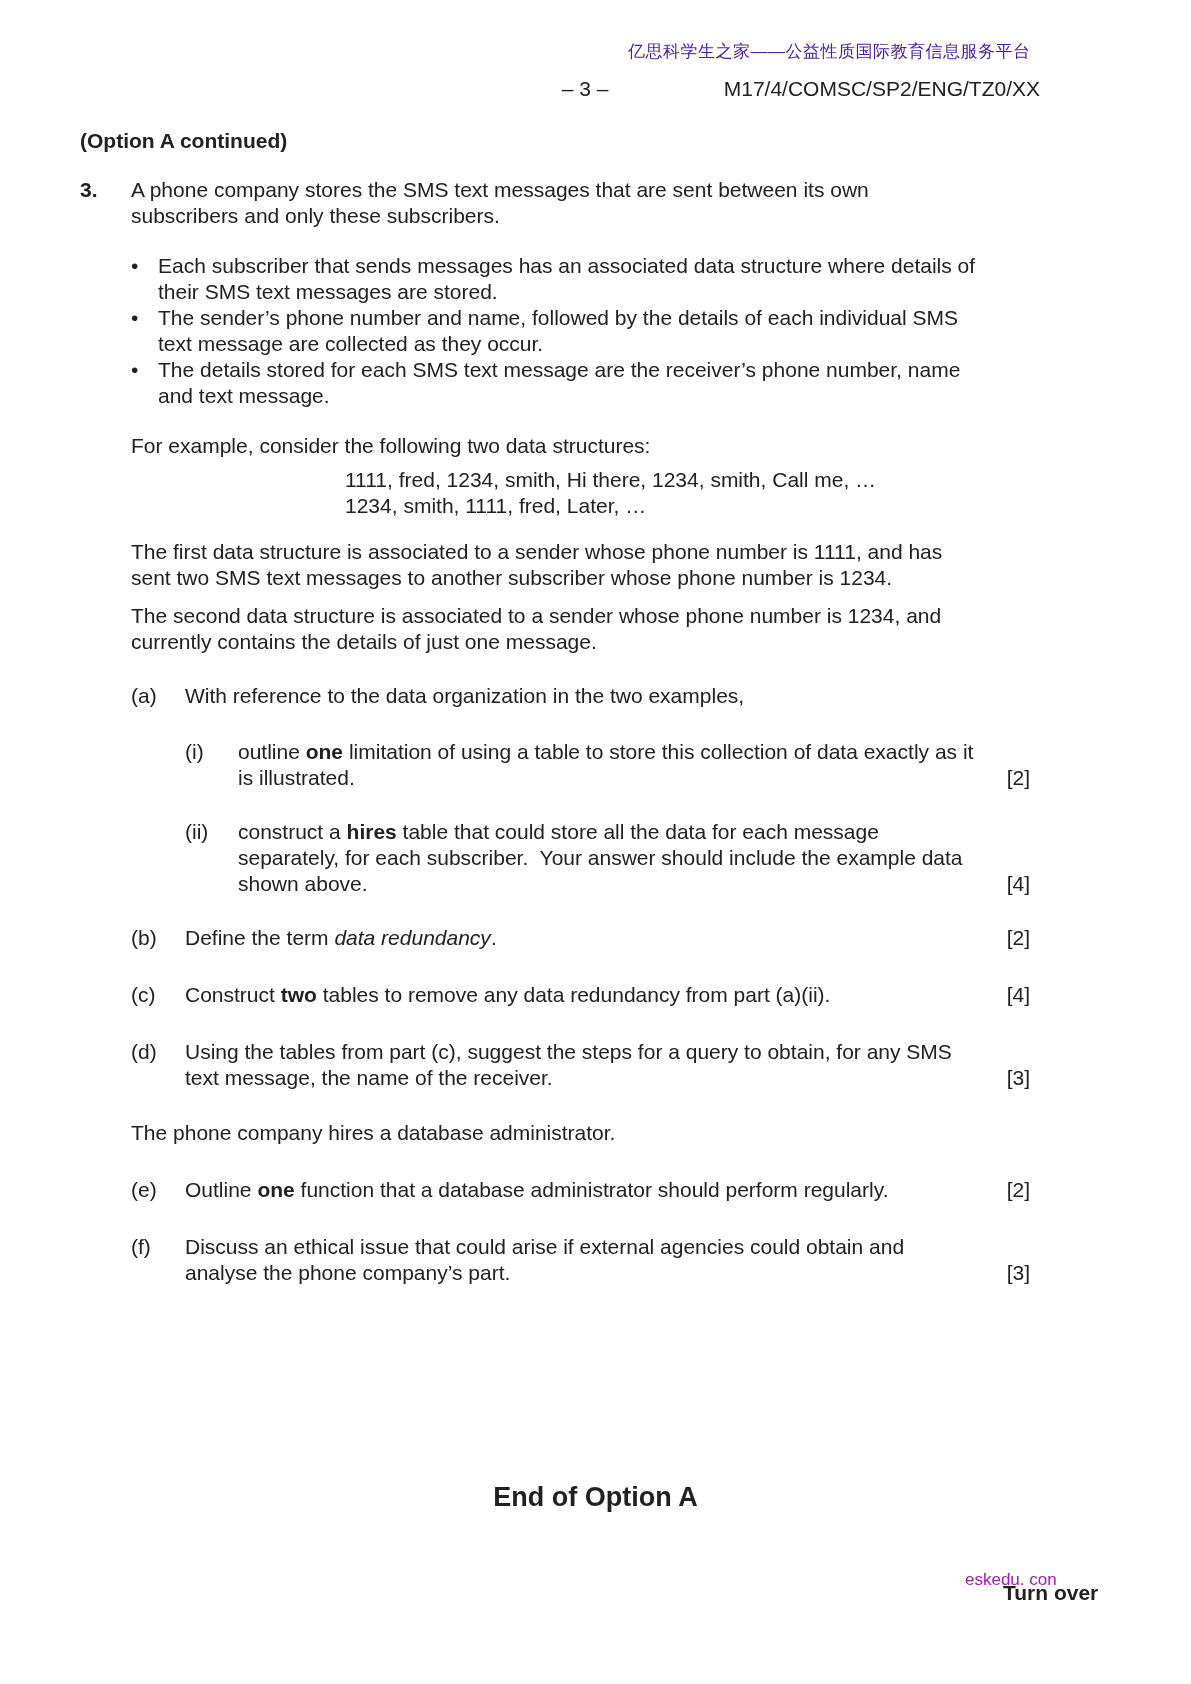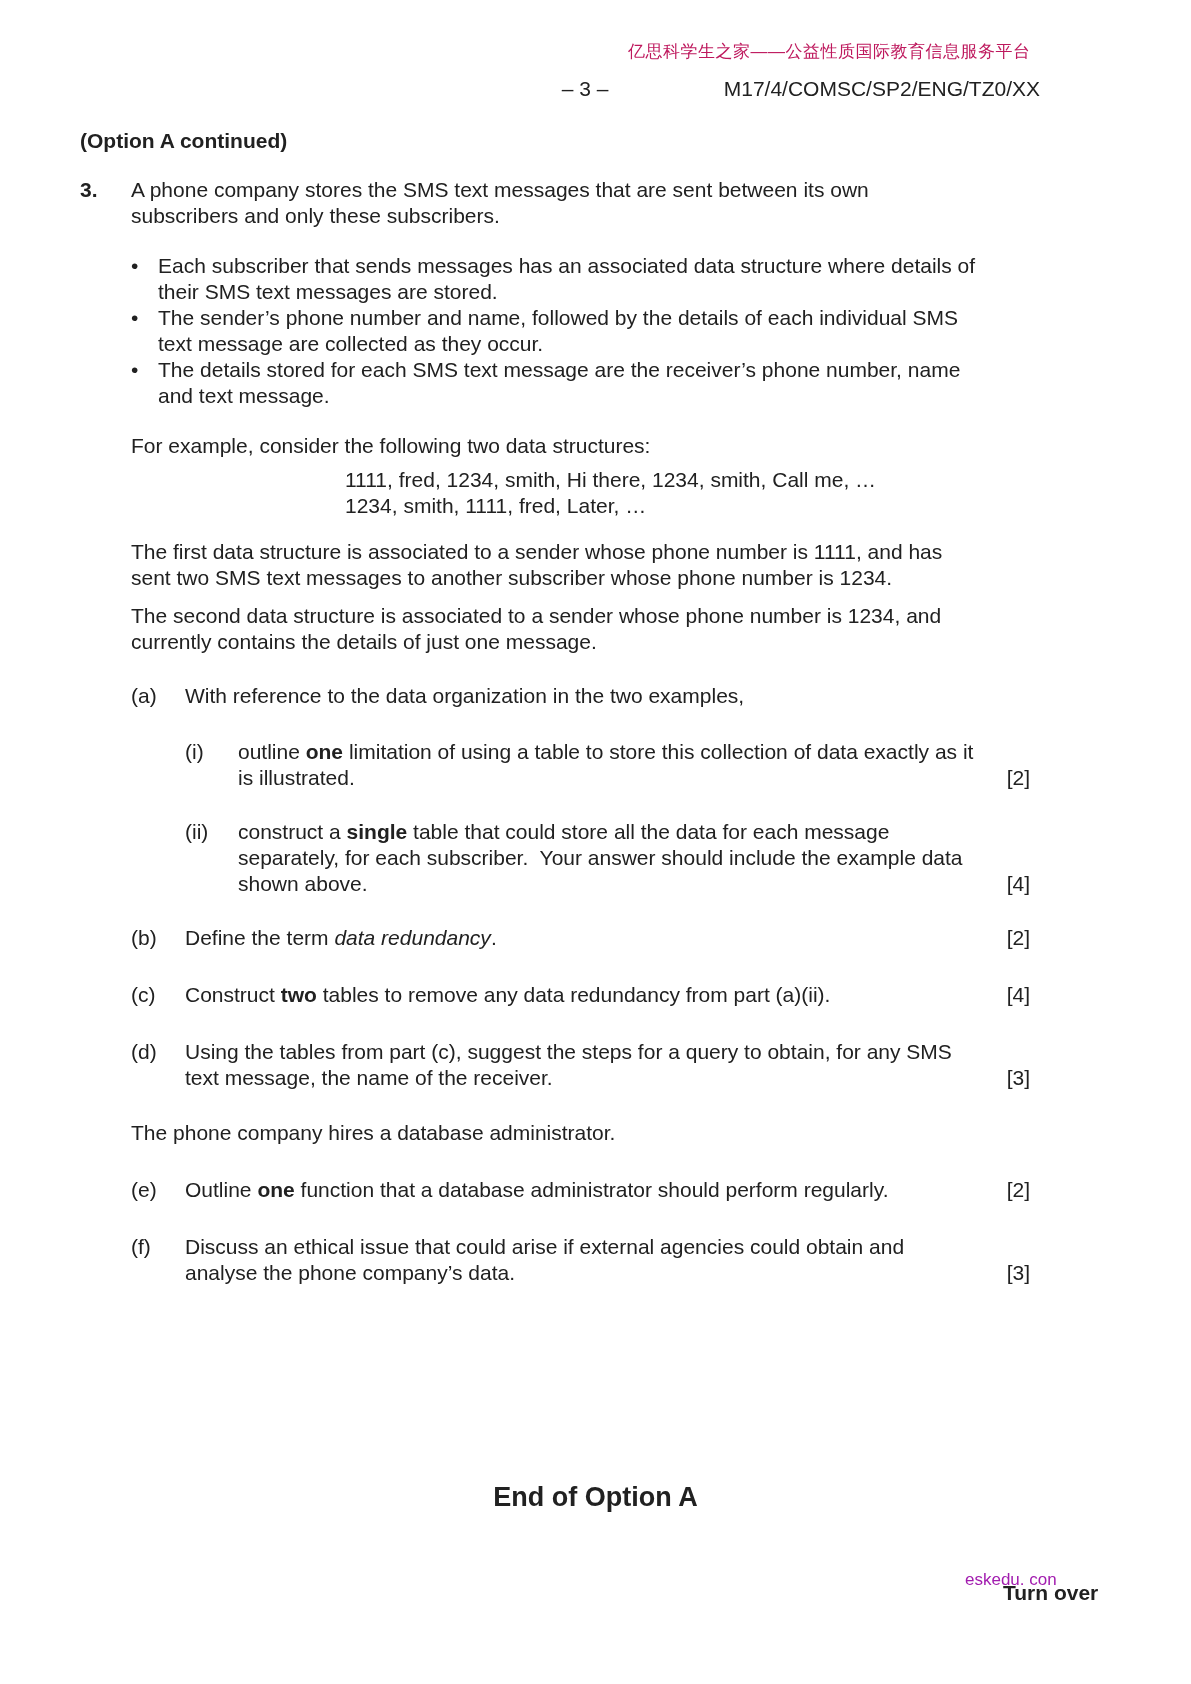--- a/index.html
+++ b/index.html
@@ -14,21 +14,21 @@
     font-size: 21px;
     line-height: 26px;
     color: #212121;
     overflow: hidden;
   }
   
   .hdr-watermark {
     position: absolute;
     top: 42px; left: 628px; width: 360px;
     font-size: 17px; line-height: 20px;
-    color: #be185d;
+    color: #4c1d95;
     letter-spacing: 0.5px;
     white-space: nowrap;
   }
   .hdr-pagenum {
     position: absolute;
     top: 76px; left: 510px; width: 150px;
     text-align: center;
   }
   .hdr-code {
     position: absolute;
@@ -150,21 +150,21 @@
     </div>
 
     <div class="subpart">
       <div class="subpart-label">(i)</div>
       <div class="subpart-text"><span>outline </span><span style="font-weight: bold;">one</span><span> limitation of using a table to store this collection of data exactly as it is illustrated.</span></div>
       <div class="part-marks">[2]</div>
     </div>
 
     <div class="subpart">
       <div class="subpart-label">(ii)</div>
-      <div class="subpart-text"><span>construct a </span><span style="font-weight: bold;">single</span><span> table that could store all the data for each message separately, for each subscriber.  Your answer should include the example data shown above.</span></div>
+      <div class="subpart-text"><span>construct a </span><span style="font-weight: bold;">hires</span><span> table that could store all the data for each message separately, for each subscriber.  Your answer should include the example data shown above.</span></div>
       <div class="part-marks">[4]</div>
     </div>
 
     <div class="part part-b">
       <div class="part-label">(b)</div>
       <div class="part-text"><span>Define the term </span><span style="font-style: italic;">data redundancy</span><span>.</span></div>
       <div class="part-marks">[2]</div>
     </div>
 
     <div class="part part-c">
@@ -182,21 +182,21 @@
     <div class="para interlude">The phone company hires a database administrator.</div>
 
     <div class="part part-e">
       <div class="part-label">(e)</div>
       <div class="part-text"><span>Outline </span><span style="font-weight: bold;">one</span><span> function that a database administrator should perform regularly.</span></div>
       <div class="part-marks">[2]</div>
     </div>
 
     <div class="part part-f">
       <div class="part-label">(f)</div>
-      <div class="part-text"><span>Discuss an ethical issue that could arise if external agencies could obtain and analyse the phone company’s data.</span></div>
+      <div class="part-text"><span>Discuss an ethical issue that could arise if external agencies could obtain and analyse the phone company’s part.</span></div>
       <div class="part-marks">[3]</div>
     </div>
 
   </div>
 
   <div class="end-label">End of Option A</div>
   <div class="ftr-watermark">eskedu. con</div>
   <div class="turn-over">Turn over</div>
 
 </div>

